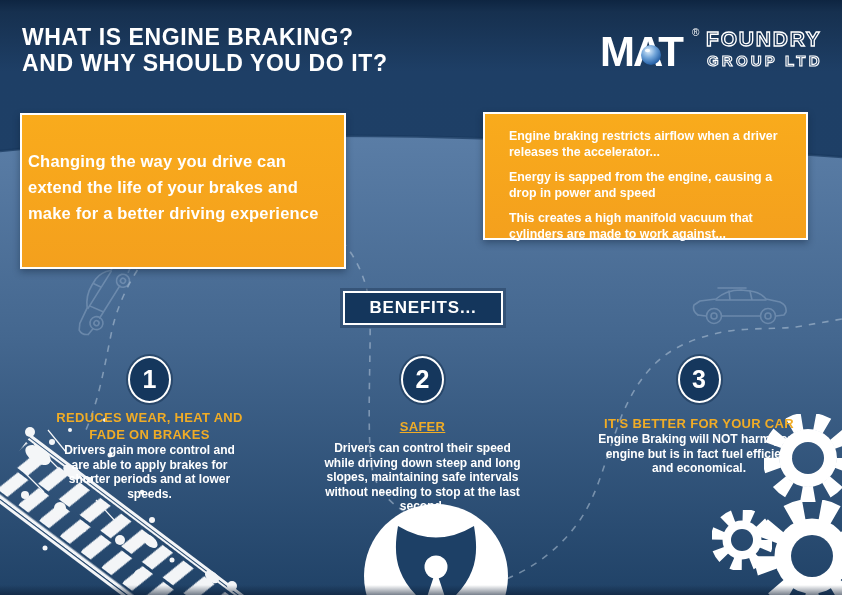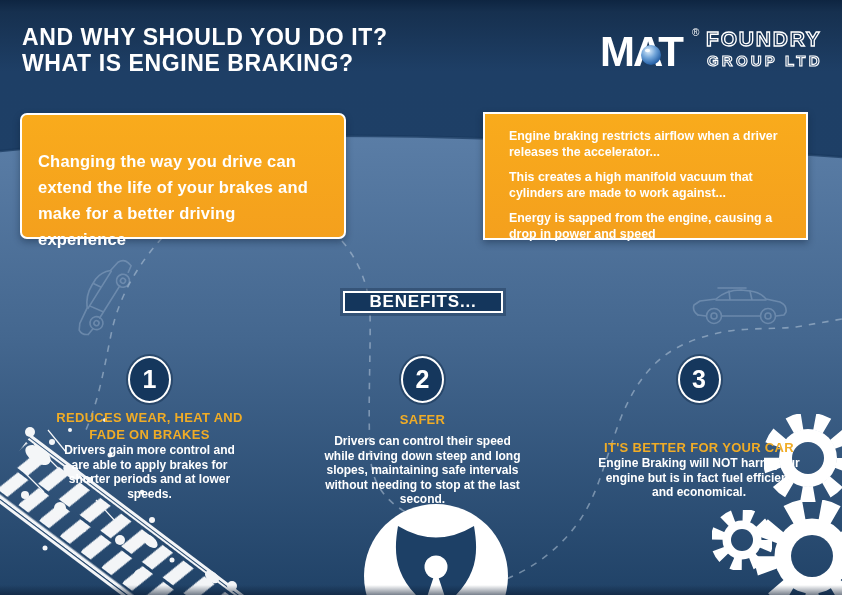--- a/index.html
+++ b/index.html
@@ -20,49 +20,49 @@
   .logo{position:absolute;left:588px;top:18px;z-index:5;}
 
   
   .panel{
     position:absolute;z-index:4;
     background:linear-gradient(180deg,#f9ab1c 0%,#f4a01d 100%);
     border:2px solid #ffffff;
     box-shadow:0 3px 7px rgba(8,24,46,.38);
     color:#fff;font-weight:bold;
   }
-  .panel-intro{left:20px;top:113px;width:326px;height:126px;padding:33px 20px 0 16px;
-    font-size:16.5px;line-height:26px;letter-spacing:.2px;border-radius:7px;}
+  .panel-intro{left:20px;top:113px;width:326px;height:156px;padding:33px 20px 0 6px;
+    font-size:16.5px;line-height:26px;letter-spacing:.2px;}
   .panel-explain{left:483px;top:112px;width:325px;height:128px;padding:14px 12px 12px 24px;
     font-size:12.4px;line-height:16px;}
   .panel-explain p{margin:0 0 9px 0;}
 
   
   .benefits-banner{
-    position:absolute;left:343px;top:291px;width:160px;height:22px;z-index:5;
+    position:absolute;left:343px;top:291px;width:160px;height:34px;z-index:5;
     background:#14365c;border:2px solid #fff;
     box-shadow:0 0 0 3px rgba(10,30,55,.30);
     display:flex;align-items:center;justify-content:center;
     color:#fff;font-weight:bold;font-size:17px;letter-spacing:.8px;
   }
   .benefit-col{position:absolute;top:356px;z-index:5;display:flex;flex-direction:column;align-items:center;text-align:center;}
   .col-1{left:52px;width:195px;}
   .col-2{left:320px;width:205px;}
   .col-3{left:590px;width:218px;}
   .num-circle{
     width:43px;height:47px;border-radius:50%;
     background:#15375d;border:2.5px solid #fff;
     box-shadow:0 0 0 2px rgba(16,42,72,.45);
     display:flex;align-items:center;justify-content:center;
     color:#fff;font-weight:bold;font-size:25px;
   }
   .benefit-heading{color:#f0ac26;font-weight:bold;font-size:13px;line-height:17px;letter-spacing:.3px;}
   .col-1 .benefit-heading{margin-top:6px;}
-  .col-2 .benefit-heading{margin-top:8px;}
-  .col-3 .benefit-heading{margin-top:36px;}
+  .col-2 .benefit-heading{margin-top:15px;text-decoration:underline;}
+  .col-3 .benefit-heading{margin-top:12px;}
   .benefit-body{color:#fff;font-weight:bold;font-size:12px;line-height:14.5px;}
   .col-1 .benefit-body{margin-top:0;width:186px;}
   .col-2 .benefit-body{margin-top:6px;width:200px;}
   .col-3 .benefit-body{width:208px;}
 
   .bottom-vignette{
     position:absolute;left:0;bottom:0;width:842px;height:10px;z-index:6;
     background:linear-gradient(180deg,rgba(10,26,48,0) 0%,rgba(10,26,48,.55) 100%);
     pointer-events:none;
   }
@@ -173,22 +173,22 @@
 
     <g>
       <circle cx="436" cy="576" r="72" fill="#fff"></circle>
       <path d="M398,526 Q436,549 474,526 C479,556 478,582 436,612 C394,582 393,556 398,526 Z" fill="#1d4066"></path>
       <circle cx="436" cy="567" r="11.5" fill="#fff"></circle>
       <path d="M436,570 L427,597 L445,597 Z" fill="#fff"></path>
     </g>
   </svg>
 
   <div class="title">
+    <div>WHAT IS ENGINE BRAKING?</div>
     <div>AND WHY SHOULD YOU DO IT?</div>
-    <div>WHAT IS ENGINE BRAKING?</div>
   </div>
 
   <div class="logo">
     <svg width="248" height="62" viewBox="0 0 248 62">
       <defs>
         <radialGradient id="dropGrad" cx="0.38" cy="0.3" r="0.8">
           <stop offset="0" stop-color="#ddeefc"></stop>
           <stop offset="0.45" stop-color="#6fa3d8"></stop>
           <stop offset="0.85" stop-color="#2762a8"></stop>
           <stop offset="1" stop-color="#1b4c8a"></stop>
@@ -202,22 +202,22 @@
       <text x="119" y="48" font-family="Liberation Sans, sans-serif" font-size="15" font-weight="bold" letter-spacing="3.2" fill="none" stroke="#ffffff" stroke-width="1.1">GROUP LTD</text>
     </svg>
   </div>
 
   <div class="panel panel-intro">
     <div>Changing the way you drive can extend the life of your brakes and make for a better driving experience</div>
   </div>
 
   <div class="panel panel-explain">
     <p>Engine braking restricts airflow when a driver releases the accelerator...</p>
+    <p>Energy is sapped from the engine, causing a drop in power and speed</p>
     <p>This creates a high manifold vacuum that cylinders are made to work against...</p>
-    <p>Energy is sapped from the engine, causing a drop in power and speed</p>
   </div>
 
   <div class="benefits-banner">
     <span>BENEFITS...</span>
   </div>
 
   <div class="benefit-col col-1">
     <div class="num-circle">
       <span>1</span>
     </div>

